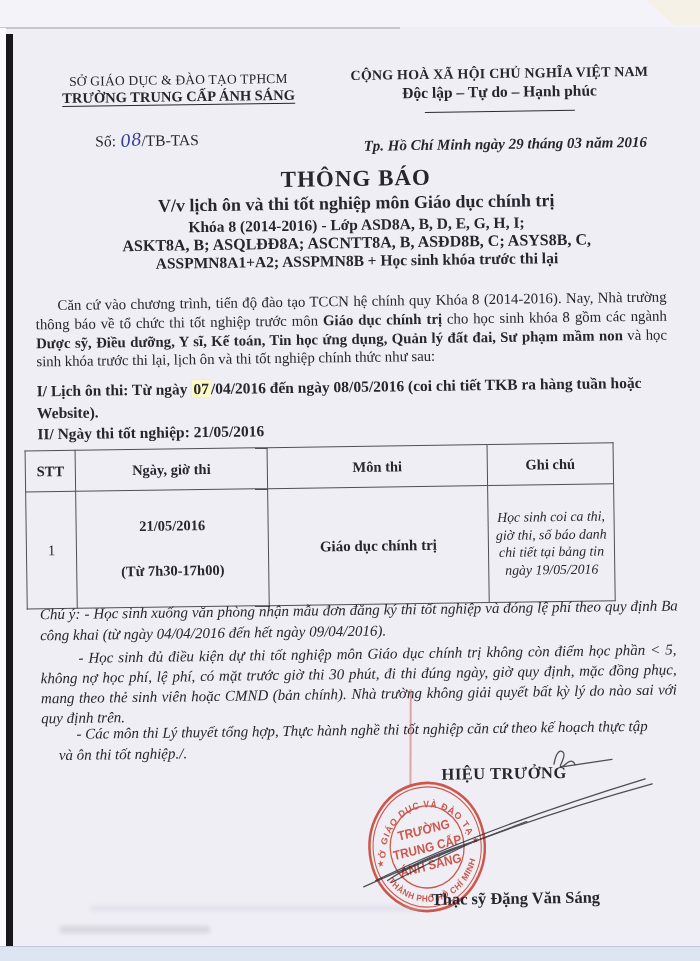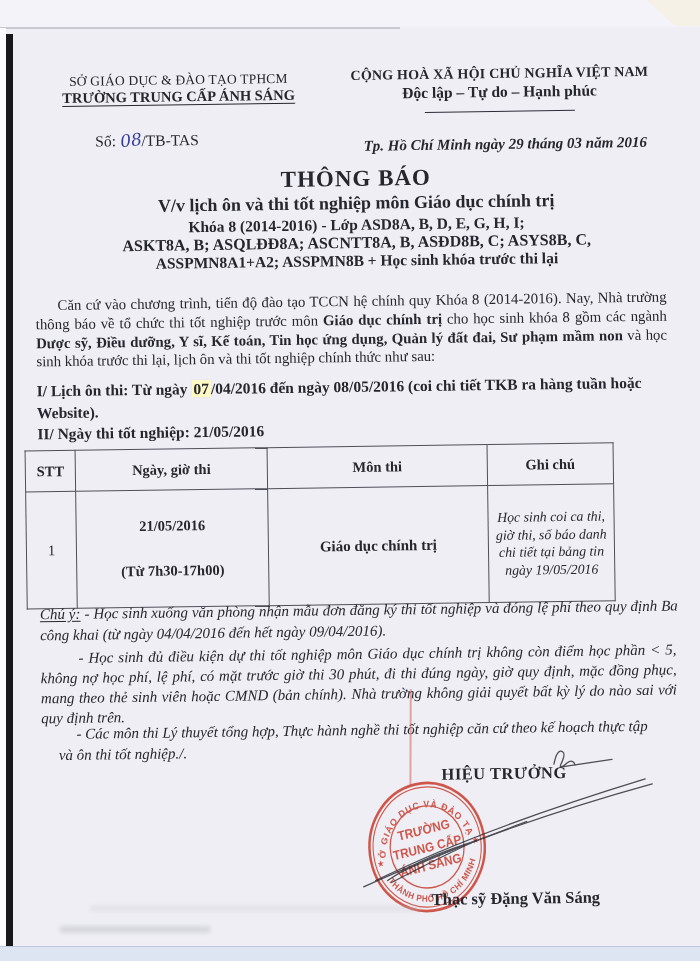--- a/index.html
+++ b/index.html
@@ -51,21 +51,21 @@
   td,th{border:1.2px solid #4f4f58;vertical-align:middle;padding:2px 6px;}
   th{font-size:14.5px;font-weight:bold;height:36px;}
   .col-stt{width:50px;}.col-date{width:192px;}.col-subj{width:220px;}.col-note{width:126px;}
   .cell-stt{text-align:center;font-size:14.5px;}
   .cell-date{text-align:center;font-size:14.5px;font-weight:bold;height:112px;}
   .cell-date .t2{margin-top:28px;}
   .cell-subj{text-align:center;font-size:15px;font-weight:bold;}
   .cell-note{font-style:italic;font-size:13.8px;line-height:17.5px;text-align:center;padding:4px 5px;}
 
   .chuy{left:38px;top:600px;width:638px;font-size:15px;font-style:italic;line-height:20.5px;text-align:justify;}
-  .chuy-label{text-decoration:underline;text-underline-offset:2px;}
+  .chuy-label{text-underline-offset:2px;}
   .note2{left:38px;top:644px;width:636px;font-size:15px;font-style:italic;line-height:20px;text-indent:38px;text-align:justify;}
   .note3{left:55px;top:720px;width:600px;font-size:15px;font-style:italic;line-height:21px;text-indent:18px;}
 
   .sig-title{left:400px;top:766px;width:200px;font-size:16.5px;font-weight:bold;letter-spacing:.5px;z-index:7;}
   .sig-name{left:400px;top:891px;width:220px;font-size:16.5px;font-weight:bold;z-index:7;}
 
   .stamp{left:352px;top:778px;width:140px;height:140px;z-index:5;}
   .stamp svg{overflow:visible;}
   .signature-svg{left:340px;top:742px;width:330px;height:165px;z-index:6;}
 </style>

